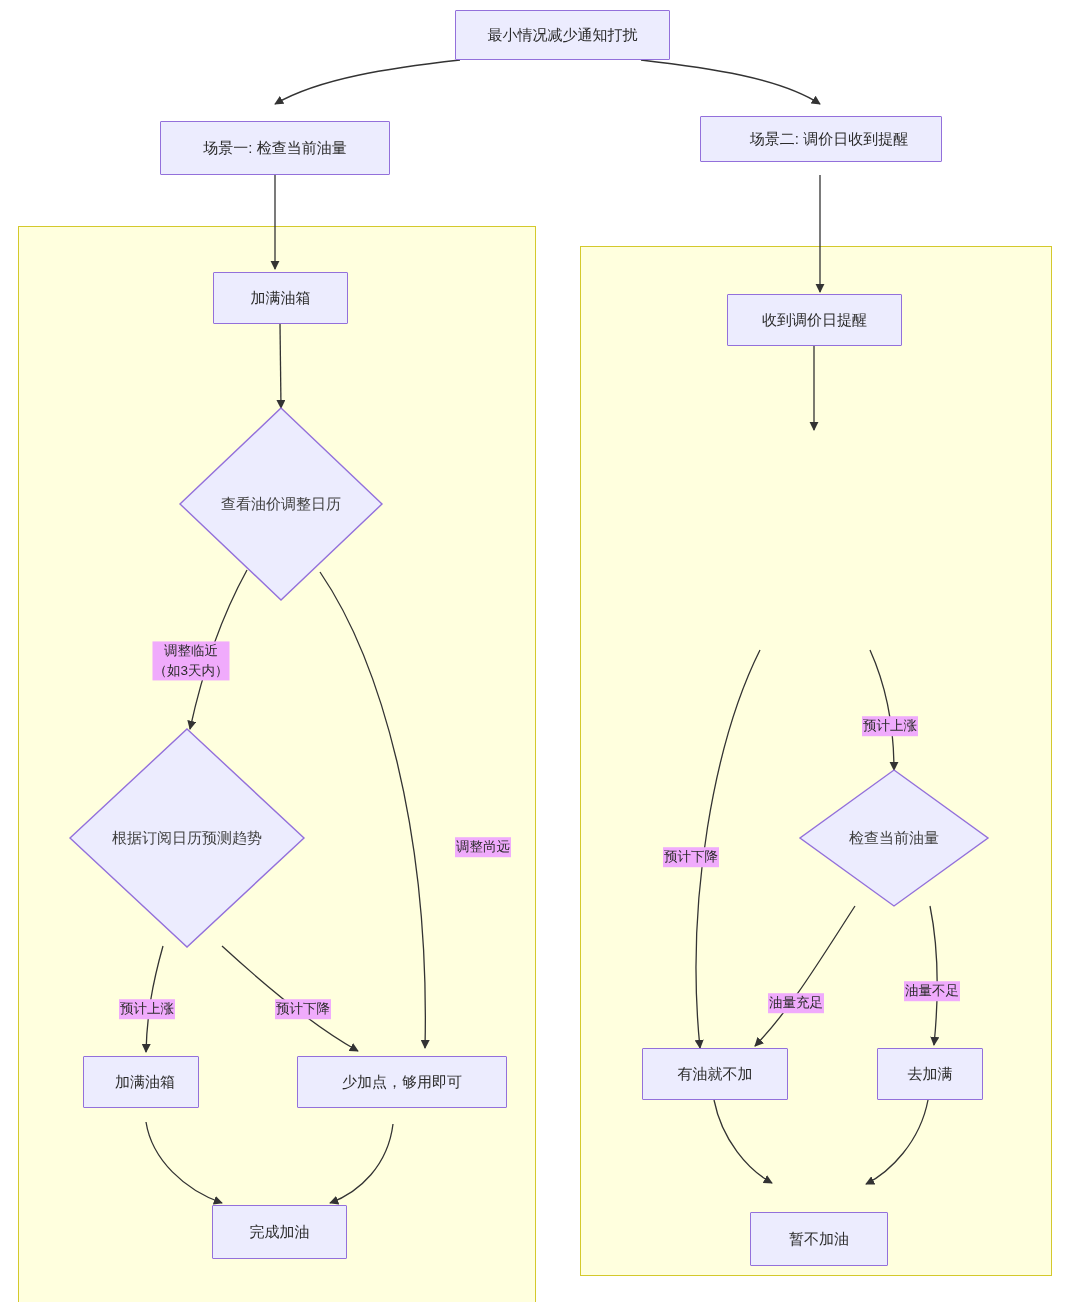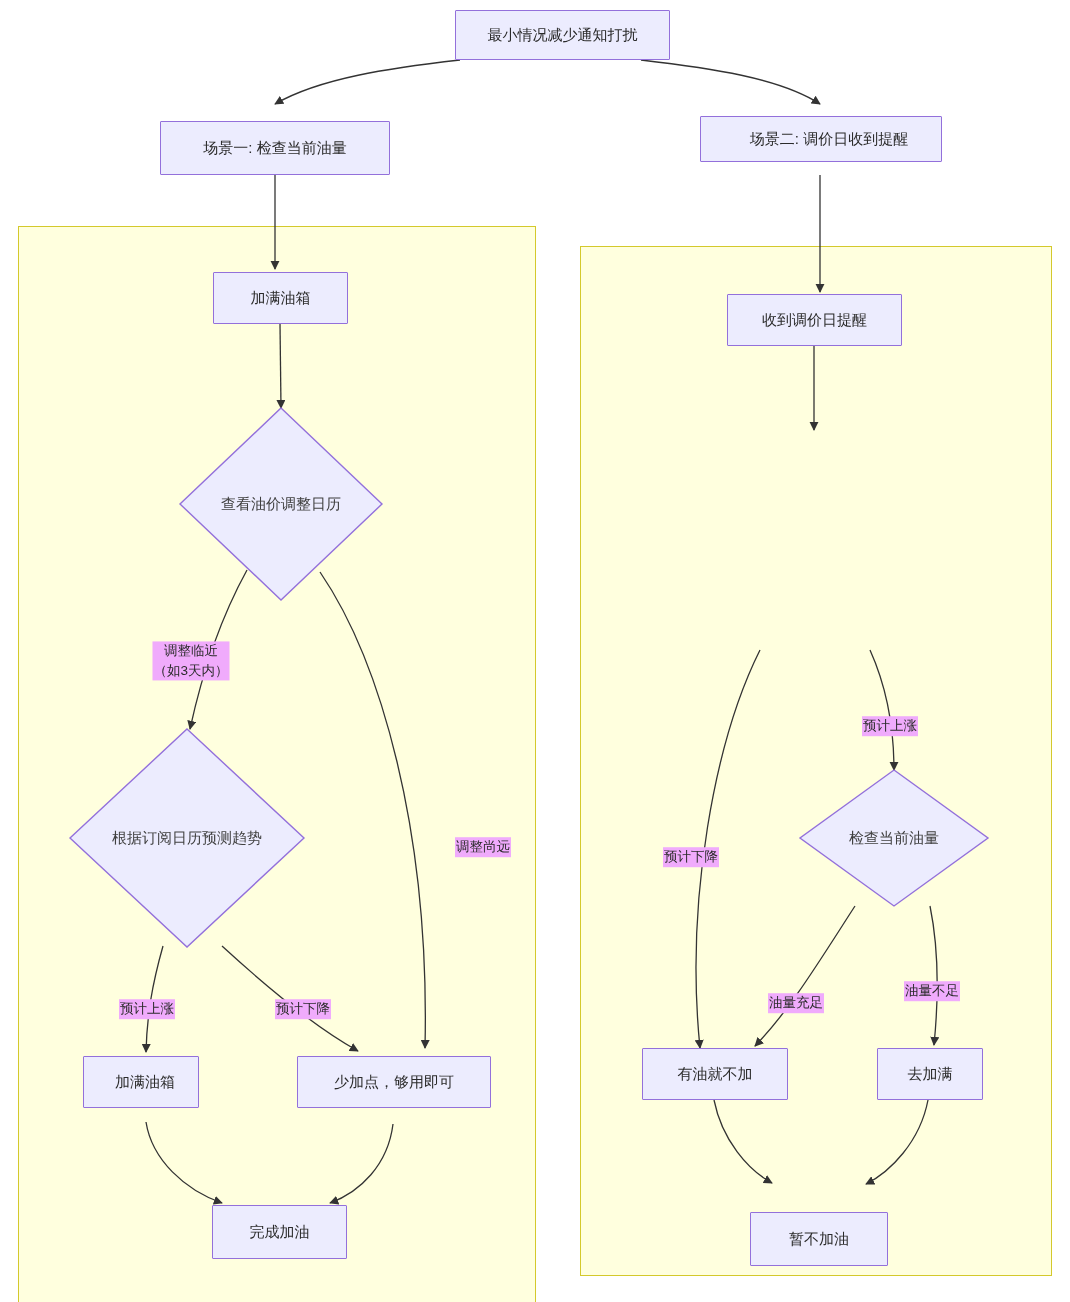--- a/index.html
+++ b/index.html
@@ -166,21 +166,21 @@
     <svg class="diamond-shape" viewBox="0 0 238 222" preserveAspectRatio="none">
       <polygon points="119,2 236,111 119,220 2,111" fill="#ececfe" stroke="#9370db" stroke-width="1.4"></polygon>
     </svg>
     <div class="diamond-label">根据订阅日历预测趋势</div>
   </div>
 
   <div class="node rect" style="left:83px; top:1056px; width:116px; height:52px;padding-left:8px;">
     <span>加满油箱</span>
   </div>
 
-  <div class="node rect" style="left:297px; top:1056px; width:194px; height:52px;">
+  <div class="node rect" style="left:297px; top:1056px; width:210px; height:52px;">
     <span>少加点，够用即可</span>
   </div>
 
   <div class="node rect" style="left:212px; top:1205px; width:135px; height:54px;">
     <span>完成加油</span>
   </div>
 
   <div class="node rect" style="left:727px; top:294px; width:175px; height:52px;">
     <span>收到调价日提醒</span>
   </div>

